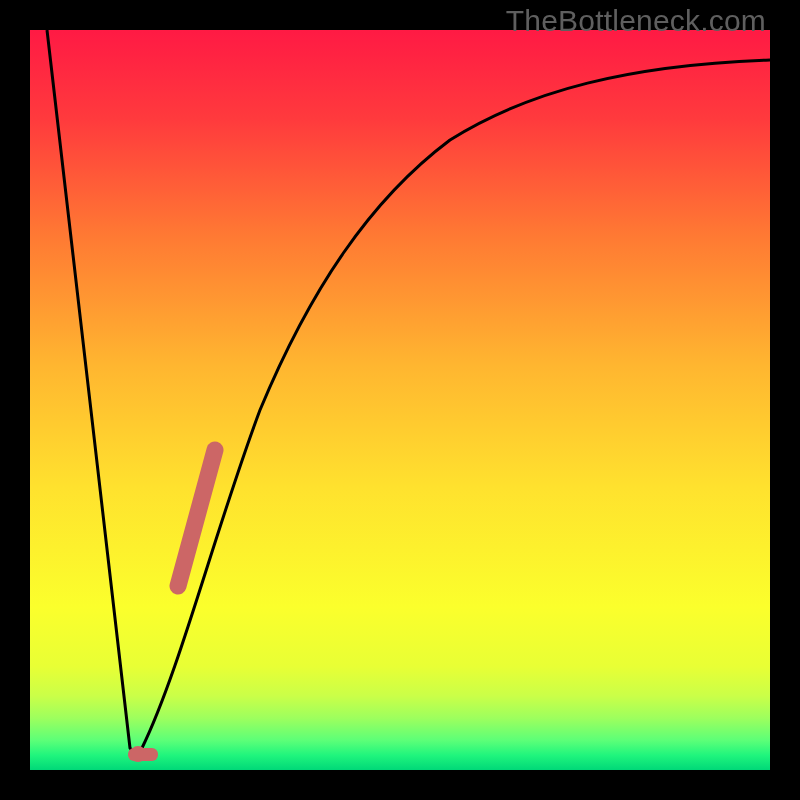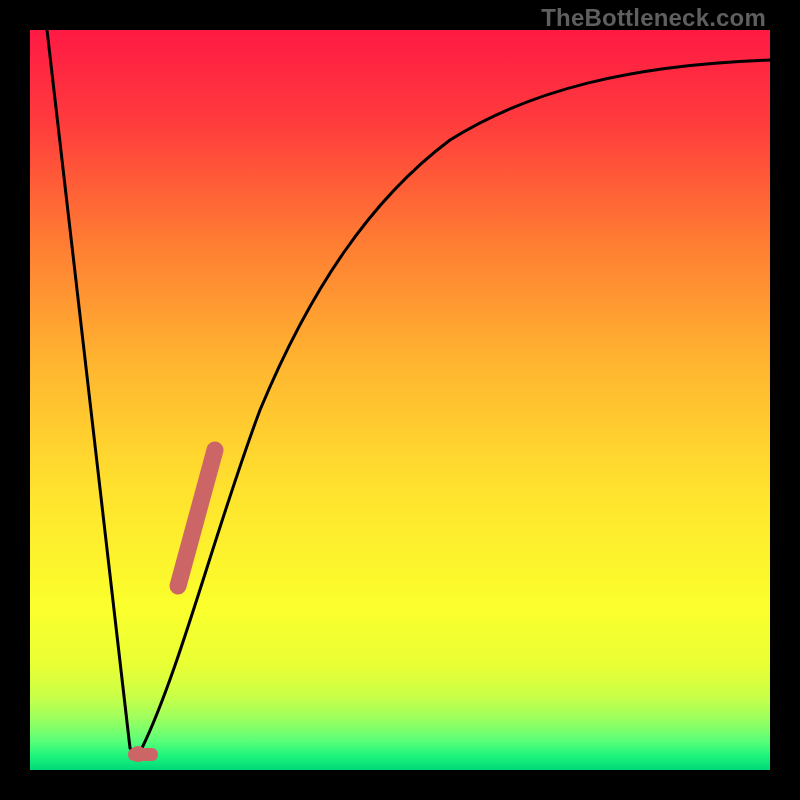--- a/index.html
+++ b/index.html
@@ -31,22 +31,22 @@
     position: absolute;
     left: 0;
     top: 0;
     width: 100%;
     height: 100%;
   }
   .watermark {
     position: absolute;
     top: 4px;
     right: 34px;
-    font-size: 24px;
-    font-weight: 700;
+    font-size: 30px;
+    font-weight: 400;
     color: #5f5f5f;
     letter-spacing: 0.2px;
   }
   svg.overlay {
     position: absolute;
     left: 0;
     top: 0;
     width: 100%;
     height: 100%;
   }

